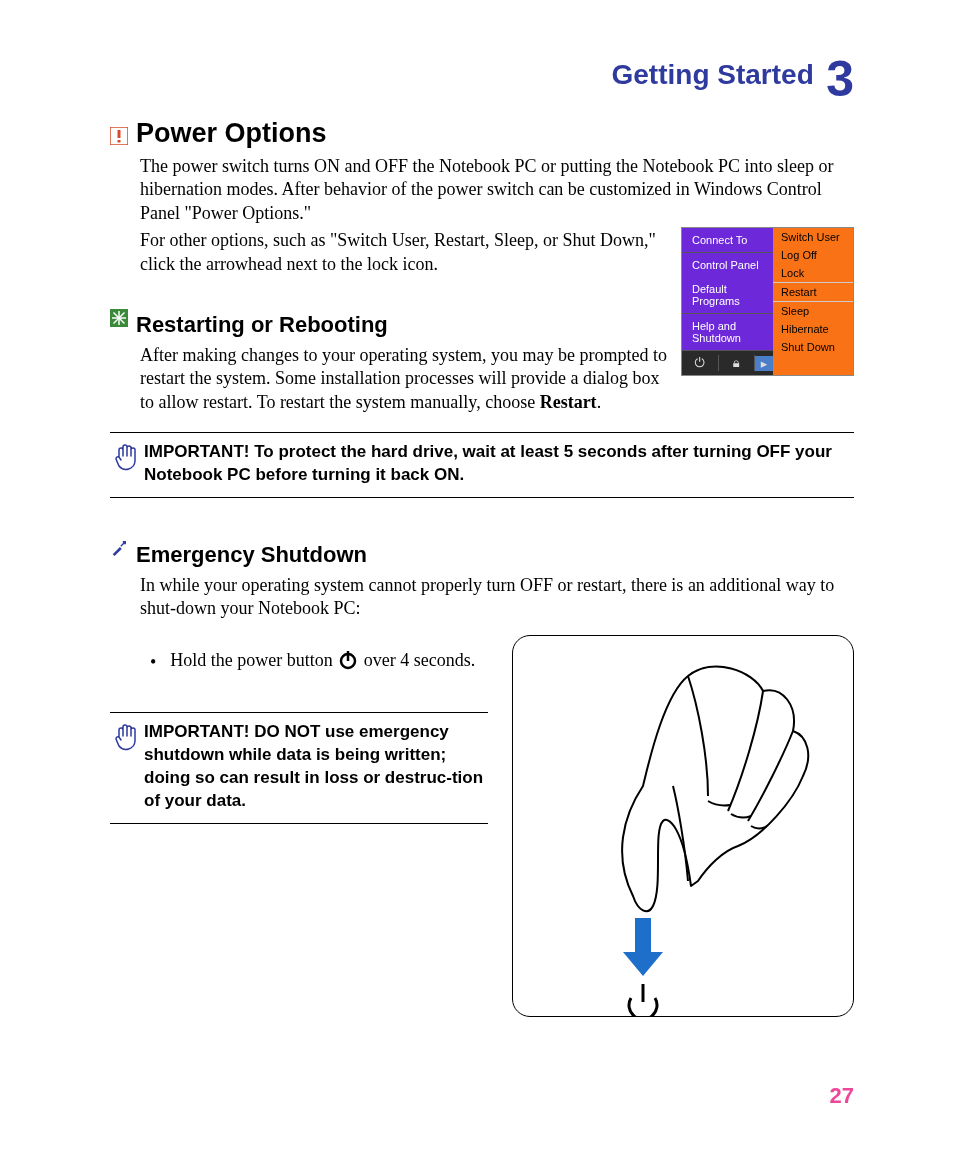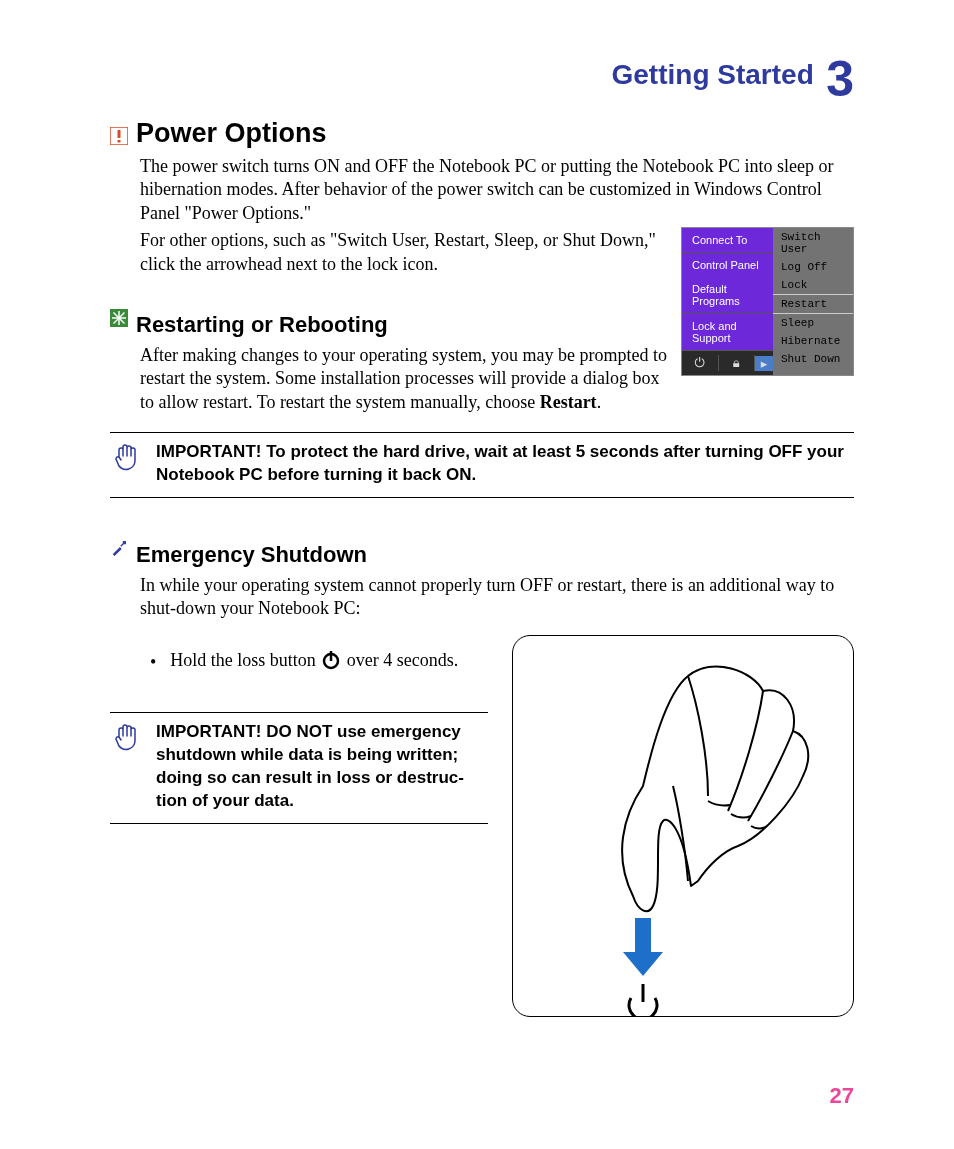--- a/index.html
+++ b/index.html
@@ -94,38 +94,36 @@
     background: #2a2a2a;
     border-top: 1px solid #555;
   }
   .menu-bottom .ico {
     flex: 1;
     text-align: center;
     color: #ddd;
     font-size: 13px;
   }
   .menu-right {
-    background: #737373;
+    background: #f97316;
     color: #000;
     width: 80px;
-    font-family: Liberation Mono, monospace;
   }
   .menu-right-item {
     padding: 3px 8px;
   }
   .menu-right-item.sep {
     border-top: 1px solid #ccc;
   }
   .important-box {
     margin: 16px 0 10px 0;
     border-top: 1.5px solid #000;
     border-bottom: 1.5px solid #000;
     padding: 8px 0 10px 0;
     display: flex;
-    gap: 12px;
     font-family: Arial, Helvetica, sans-serif;
   }
   .important-box .hand-col {
     width: 34px;
     flex: 0 0 34px;
     display: flex;
     align-items: flex-start;
     justify-content: center;
     padding-top: 2px;
   }
@@ -199,21 +197,21 @@
   </div>
   <p class="body-text">The power switch turns ON and OFF the Notebook PC or putting the Notebook PC into sleep or hibernation modes. After behavior of the power switch can be customized in Windows Control Panel "Power Options."</p>
 
   <div class="wrap-right">
     <div class="float-menu">
       <div class="menu-panel">
         <div class="menu-left">
           <div class="menu-left-item">Connect To</div>
           <div class="menu-left-item sep">Control Panel</div>
           <div class="menu-left-item">Default Programs</div>
-          <div class="menu-left-item sep">Lock and Support</div>
+          <div class="menu-left-item sep">Help and Shutdown</div>
           <div class="menu-bottom">
             <span class="ico">⏻</span>
             <span class="ico" style="border-left:1px solid #555;border-right:1px solid #555;">🔒︎</span>
             <span class="ico" style="flex:0 0 18px;background:#4a7ec8;">▸</span>
           </div>
         </div>
         <div class="menu-right">
           <div class="menu-right-item">Switch User</div>
           <div class="menu-right-item">Log Off</div>
           <div class="menu-right-item">Lock</div>
@@ -266,21 +264,21 @@
     </span>
     <h3 class="sub-heading">Emergency Shutdown</h3>
   </div>
   <p class="body-text">In while your operating system cannot properly turn OFF or restart, there is an additional way to shut-down your Notebook PC:</p>
 
   <div class="two-col">
     <div class="left">
       <div class="bullet">
         <span class="dot">•</span>
         <span>
-          <span>Hold the loss button </span>
+          <span>Hold the power button </span>
           <span class="power-svg">
             <svg width="22" height="22" viewBox="0 0 22 22">
                 <circle cx="11" cy="12" r="7" fill="none" stroke="#000" stroke-width="2.5"></circle>
                 <line x1="11" y1="2" x2="11" y2="12" stroke="#000" stroke-width="2.5"></line>
               </svg>
           </span>
           <span> over 4 seconds.</span>
         </span>
       </div>
 

